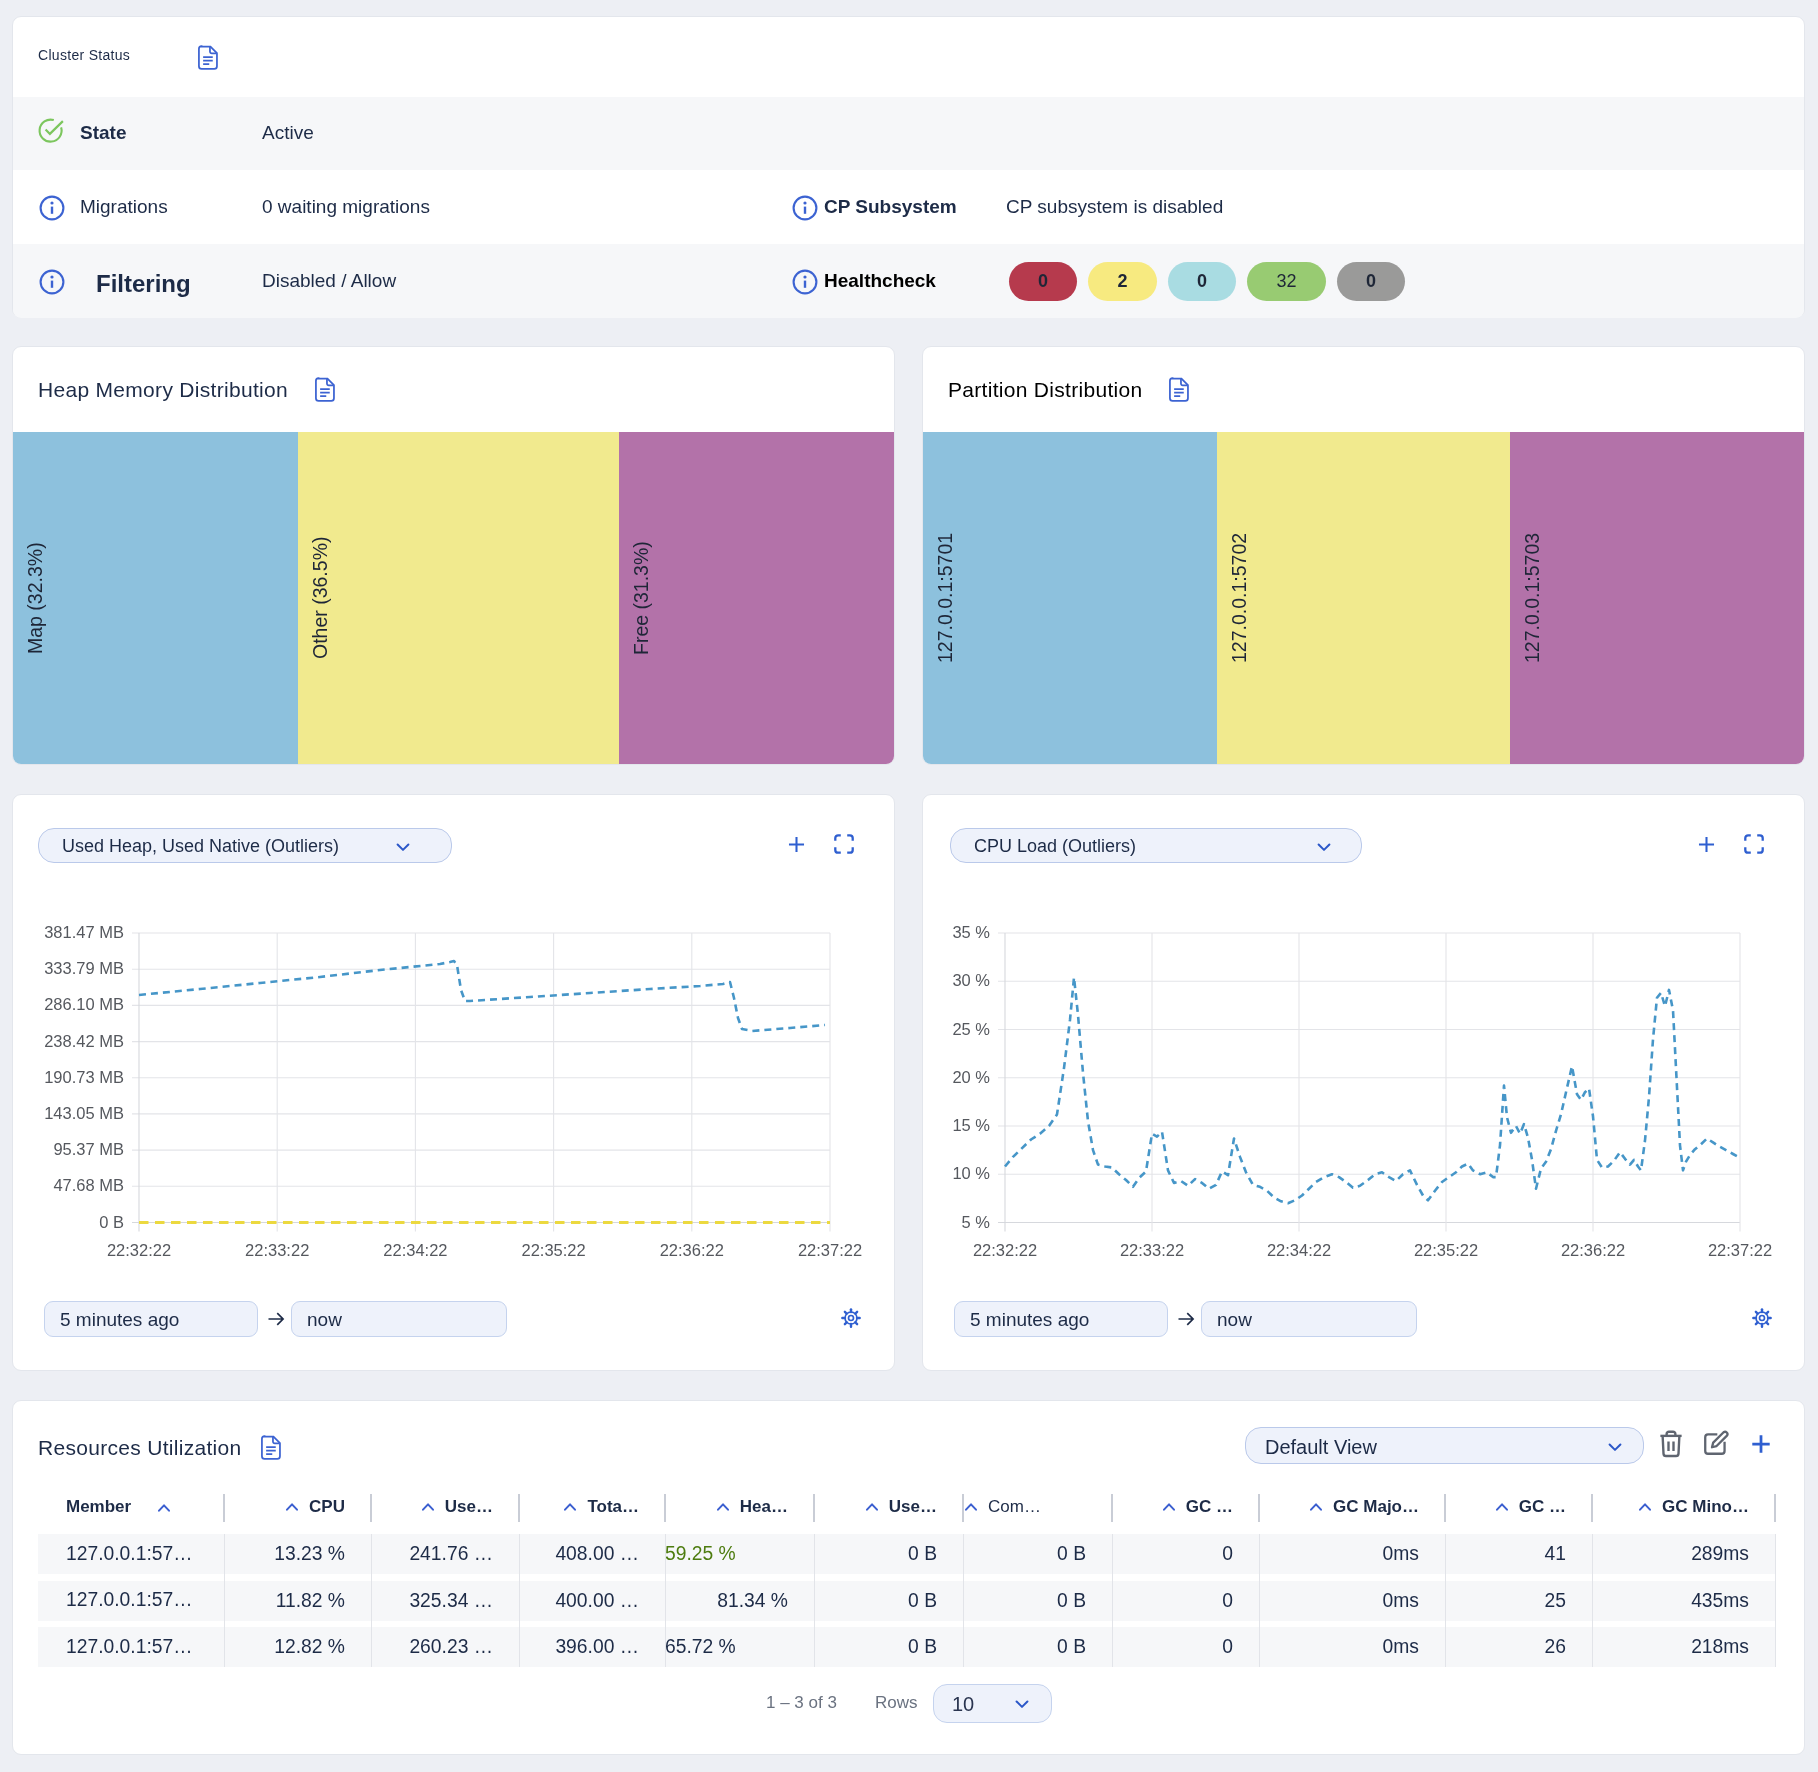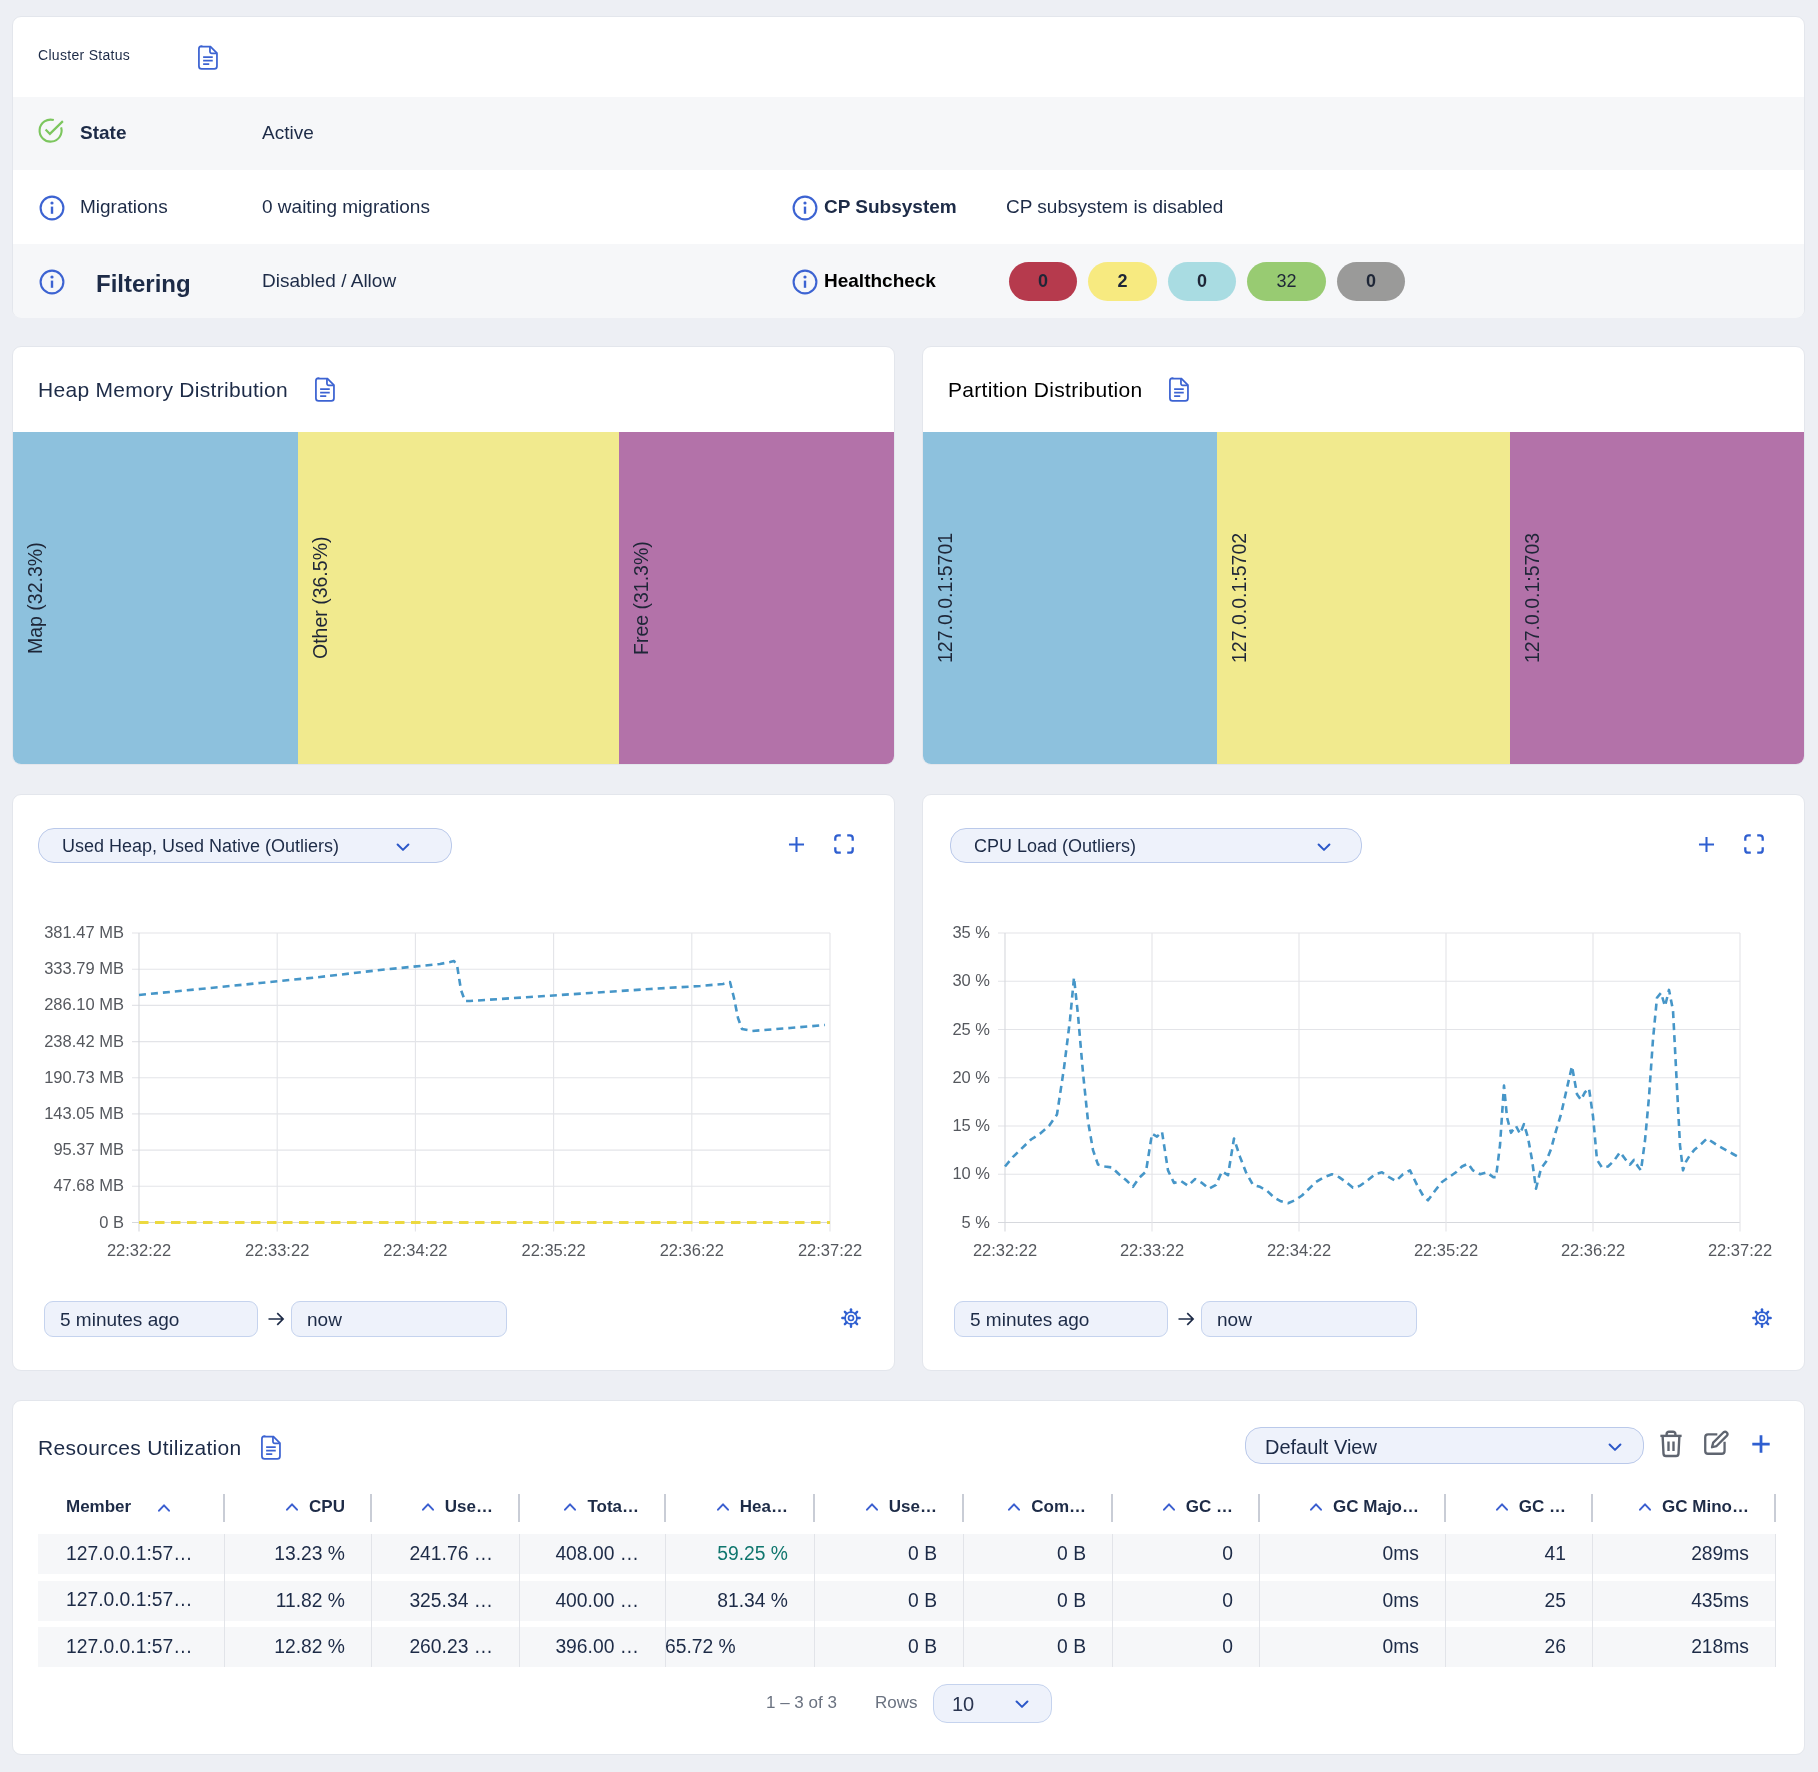--- a/index.html
+++ b/index.html
@@ -258,21 +258,21 @@
         <path d="M4.5 16l7.5-8 7.5 8" stroke="#3b5fd0" stroke-width="3" stroke-linecap="round" stroke-linejoin="round"></path>
       </svg>
       <span>Hea…</span>
     </div>
 <div class="t" style="left:814px;top:1497px;width:123px;display:flex;justify-content:flex-end;align-items:center;gap:9px;font-size:17px;font-weight:bold;color:#1d2b47">
       <svg width="16" height="16" viewBox="0 0 24 24" fill="none" style="flex:none">
         <path d="M4.5 16l7.5-8 7.5 8" stroke="#3b5fd0" stroke-width="3" stroke-linecap="round" stroke-linejoin="round"></path>
       </svg>
       <span>Use…</span>
     </div>
-<div class="t" style="left:963px;top:1497px;width:123px;display:flex;justify-content:flex-end;align-items:center;gap:9px;font-size:17px;font-weight:bold;color:#1d2b47">
+<div class="t" style="left:963px;top:1497px;width:123px;display:flex;align-items:center;gap:9px;font-size:17px;font-weight:normal;color:#1d2b47">
       <svg width="16" height="16" viewBox="0 0 24 24" fill="none" style="flex:none">
         <path d="M4.5 16l7.5-8 7.5 8" stroke="#3b5fd0" stroke-width="3" stroke-linecap="round" stroke-linejoin="round"></path>
       </svg>
       <span>Com…</span>
     </div>
 <div class="t" style="left:1112px;top:1497px;width:121px;display:flex;justify-content:flex-end;align-items:center;gap:9px;font-size:17px;font-weight:bold;color:#1d2b47">
       <svg width="16" height="16" viewBox="0 0 24 24" fill="none" style="flex:none">
         <path d="M4.5 16l7.5-8 7.5 8" stroke="#3b5fd0" stroke-width="3" stroke-linecap="round" stroke-linejoin="round"></path>
       </svg>
       <span>GC …</span>
@@ -304,21 +304,21 @@
 <div class="t" style="left:1111px;top:1494px;width:2px;height:28px;background:#c9cdd6"></div>
 <div class="t" style="left:1258px;top:1494px;width:2px;height:28px;background:#c9cdd6"></div>
 <div class="t" style="left:1444px;top:1494px;width:2px;height:28px;background:#c9cdd6"></div>
 <div class="t" style="left:1591px;top:1494px;width:2px;height:28px;background:#c9cdd6"></div>
 <div class="t" style="left:1774px;top:1494px;width:2px;height:28px;background:#c9cdd6"></div>
 <div class="t" style="left:38px;top:1534px;width:1737px;height:40px;background:#f6f7f9"></div>
 <div class="t" style="left:66px;top:1542.5px;font-size:19.3px;color:#1d2b47">127.0.0.1:57…</div>
 <div class="t" style="left:224px;top:1543px;width:121px;text-align:right;font-size:19.3px;color:#1d2b47">13.23 %</div>
 <div class="t" style="left:371px;top:1543px;width:122px;text-align:right;font-size:19.3px;color:#1d2b47">241.76 …</div>
 <div class="t" style="left:519px;top:1543px;width:120px;text-align:right;font-size:19.3px;color:#1d2b47">408.00 …</div>
-<div class="t" style="left:665px;top:1543px;width:123px;text-align:right;font-size:19.3px;color:#0f766e">59.25 %</div>
+<div class="t" style="left:665px;top:1543px;width:123px;font-size:19.3px;color:#4d7c0f">59.25 %</div>
 <div class="t" style="left:814px;top:1543px;width:123px;text-align:right;font-size:19.3px;color:#1d2b47">0 B</div>
 <div class="t" style="left:963px;top:1543px;width:123px;text-align:right;font-size:19.3px;color:#1d2b47">0 B</div>
 <div class="t" style="left:1112px;top:1543px;width:121px;text-align:right;font-size:19.3px;color:#1d2b47">0</div>
 <div class="t" style="left:1259px;top:1543px;width:160px;text-align:right;font-size:19.3px;color:#1d2b47">0ms</div>
 <div class="t" style="left:1445px;top:1543px;width:121px;text-align:right;font-size:19.3px;color:#1d2b47">41</div>
 <div class="t" style="left:1592px;top:1543px;width:157px;text-align:right;font-size:19.3px;color:#1d2b47">289ms</div>
 <div class="t" style="left:38px;top:1580.5px;width:1737px;height:40px;background:#f6f7f9"></div>
 <div class="t" style="left:66px;top:1589.0px;font-size:19.3px;color:#1d2b47">127.0.0.1:57…</div>
 <div class="t" style="left:224px;top:1589.5px;width:121px;text-align:right;font-size:19.3px;color:#1d2b47">11.82 %</div>
 <div class="t" style="left:371px;top:1589.5px;width:122px;text-align:right;font-size:19.3px;color:#1d2b47">325.34 …</div>

